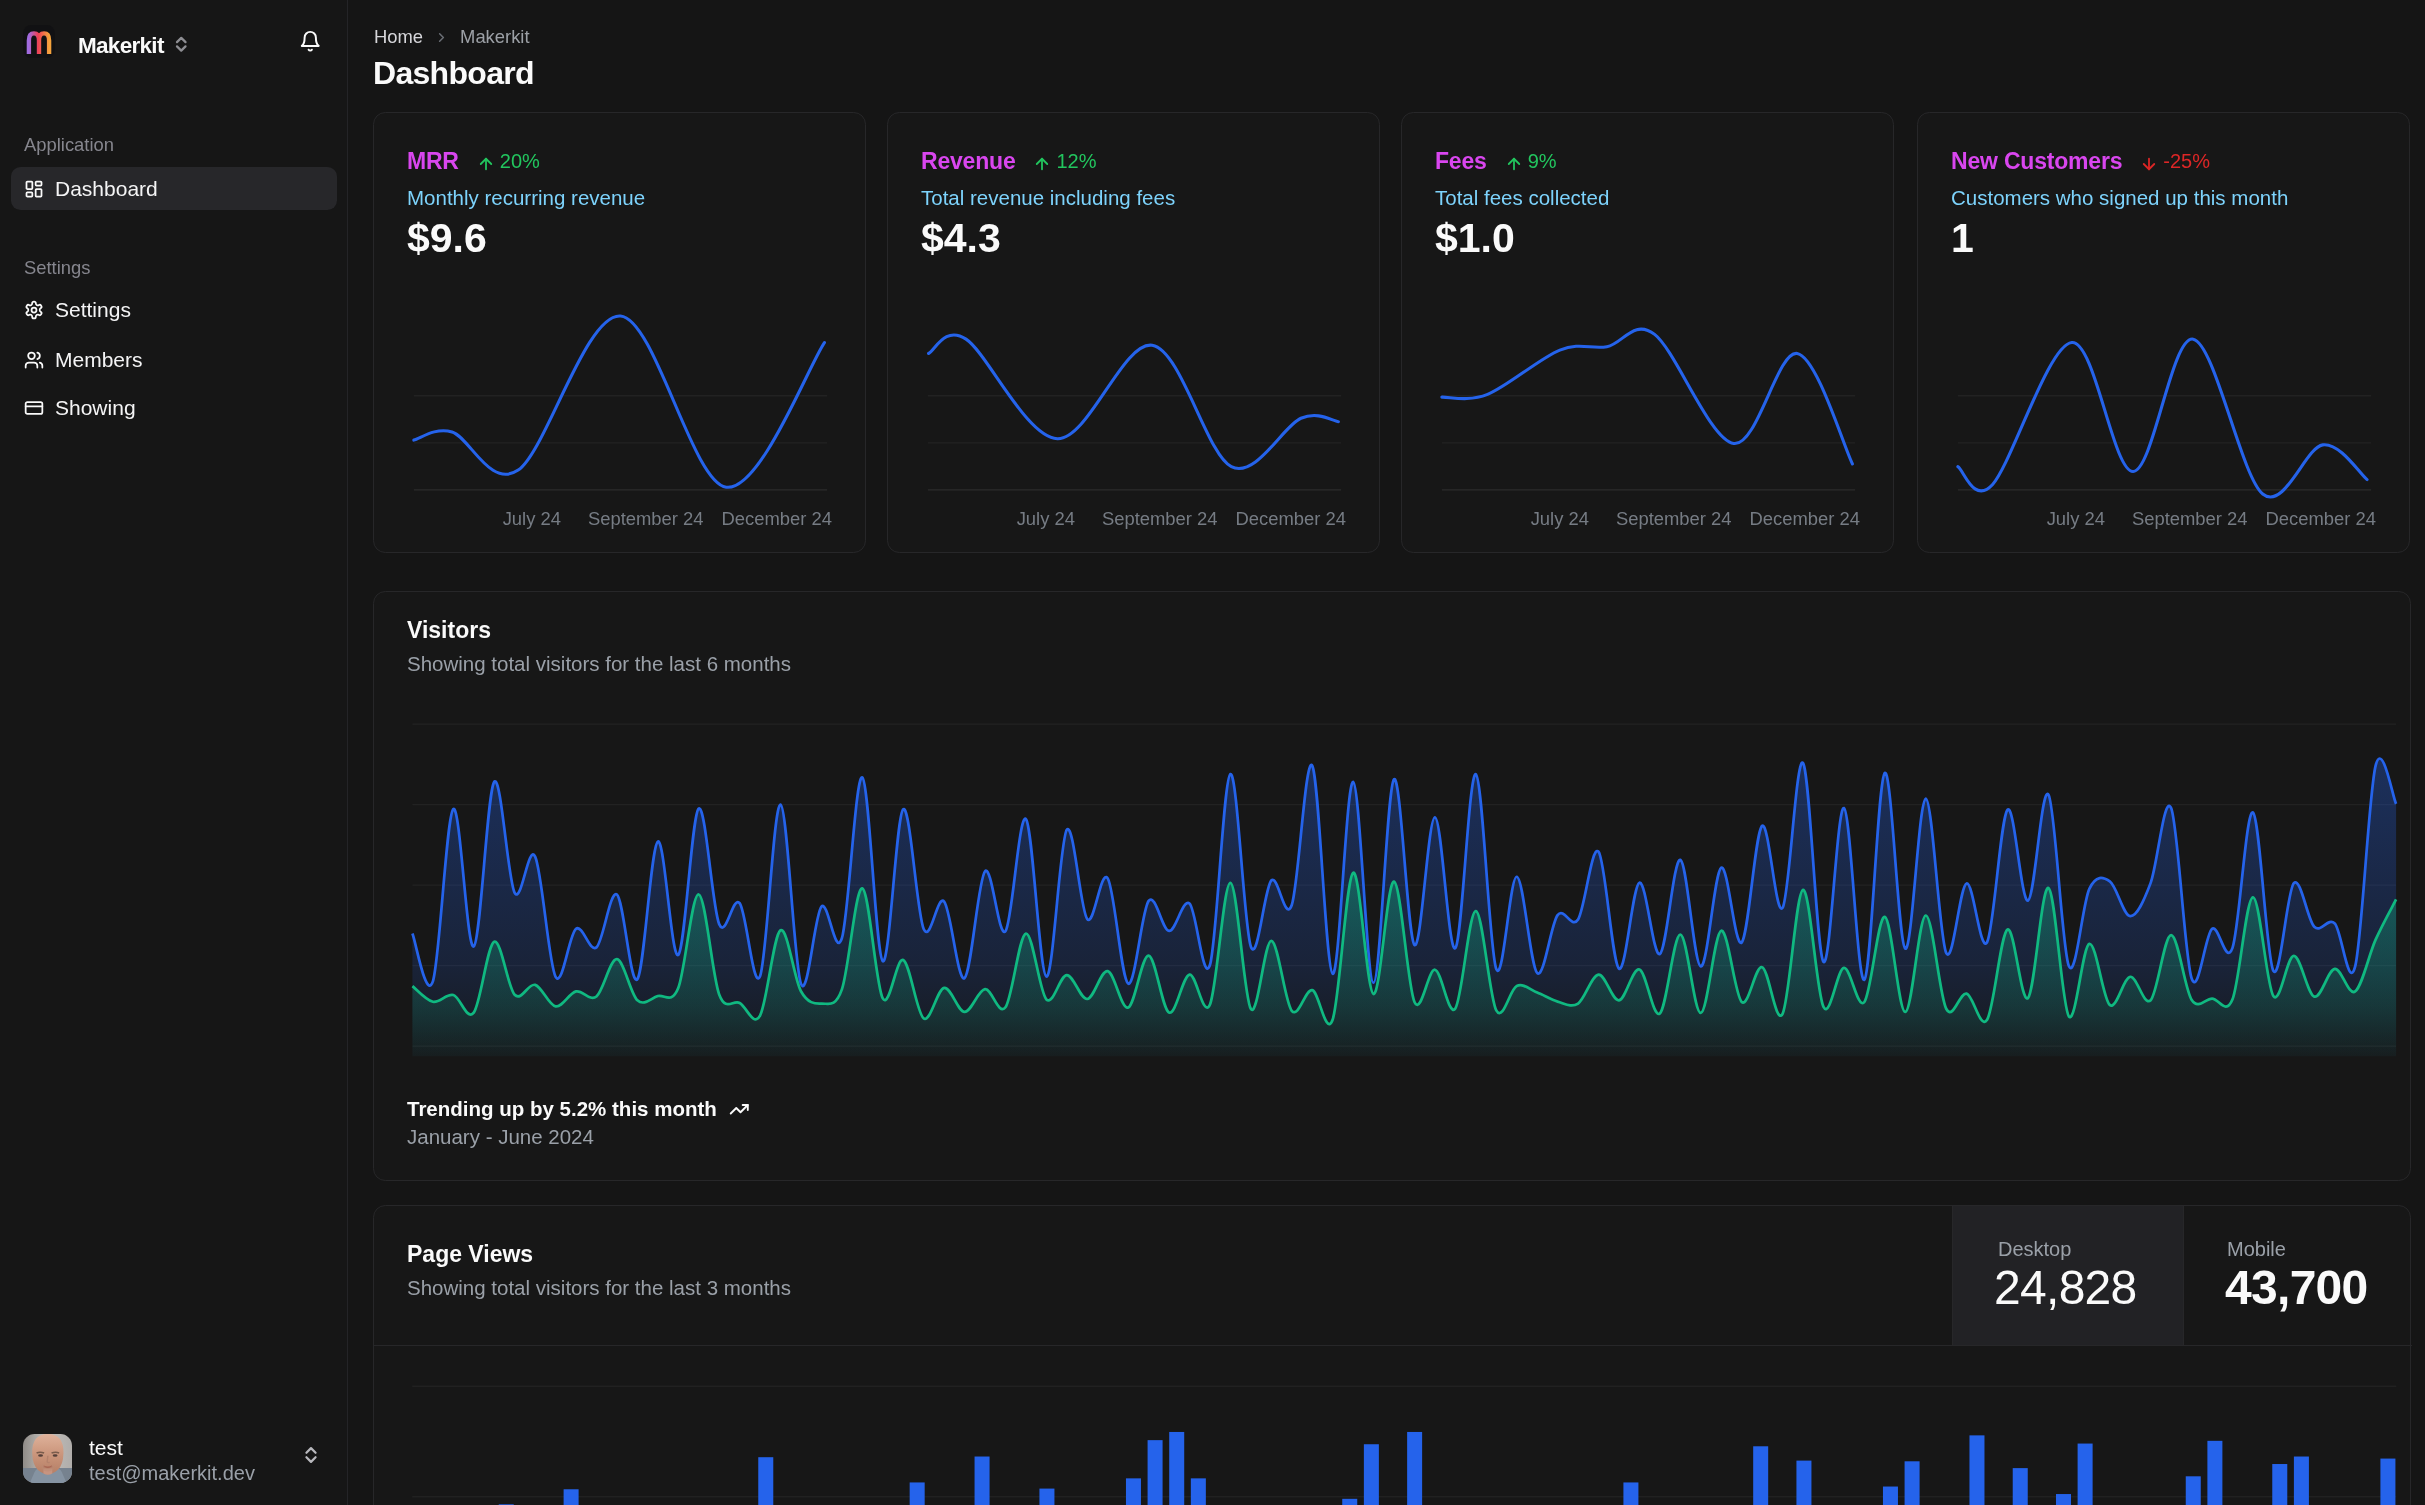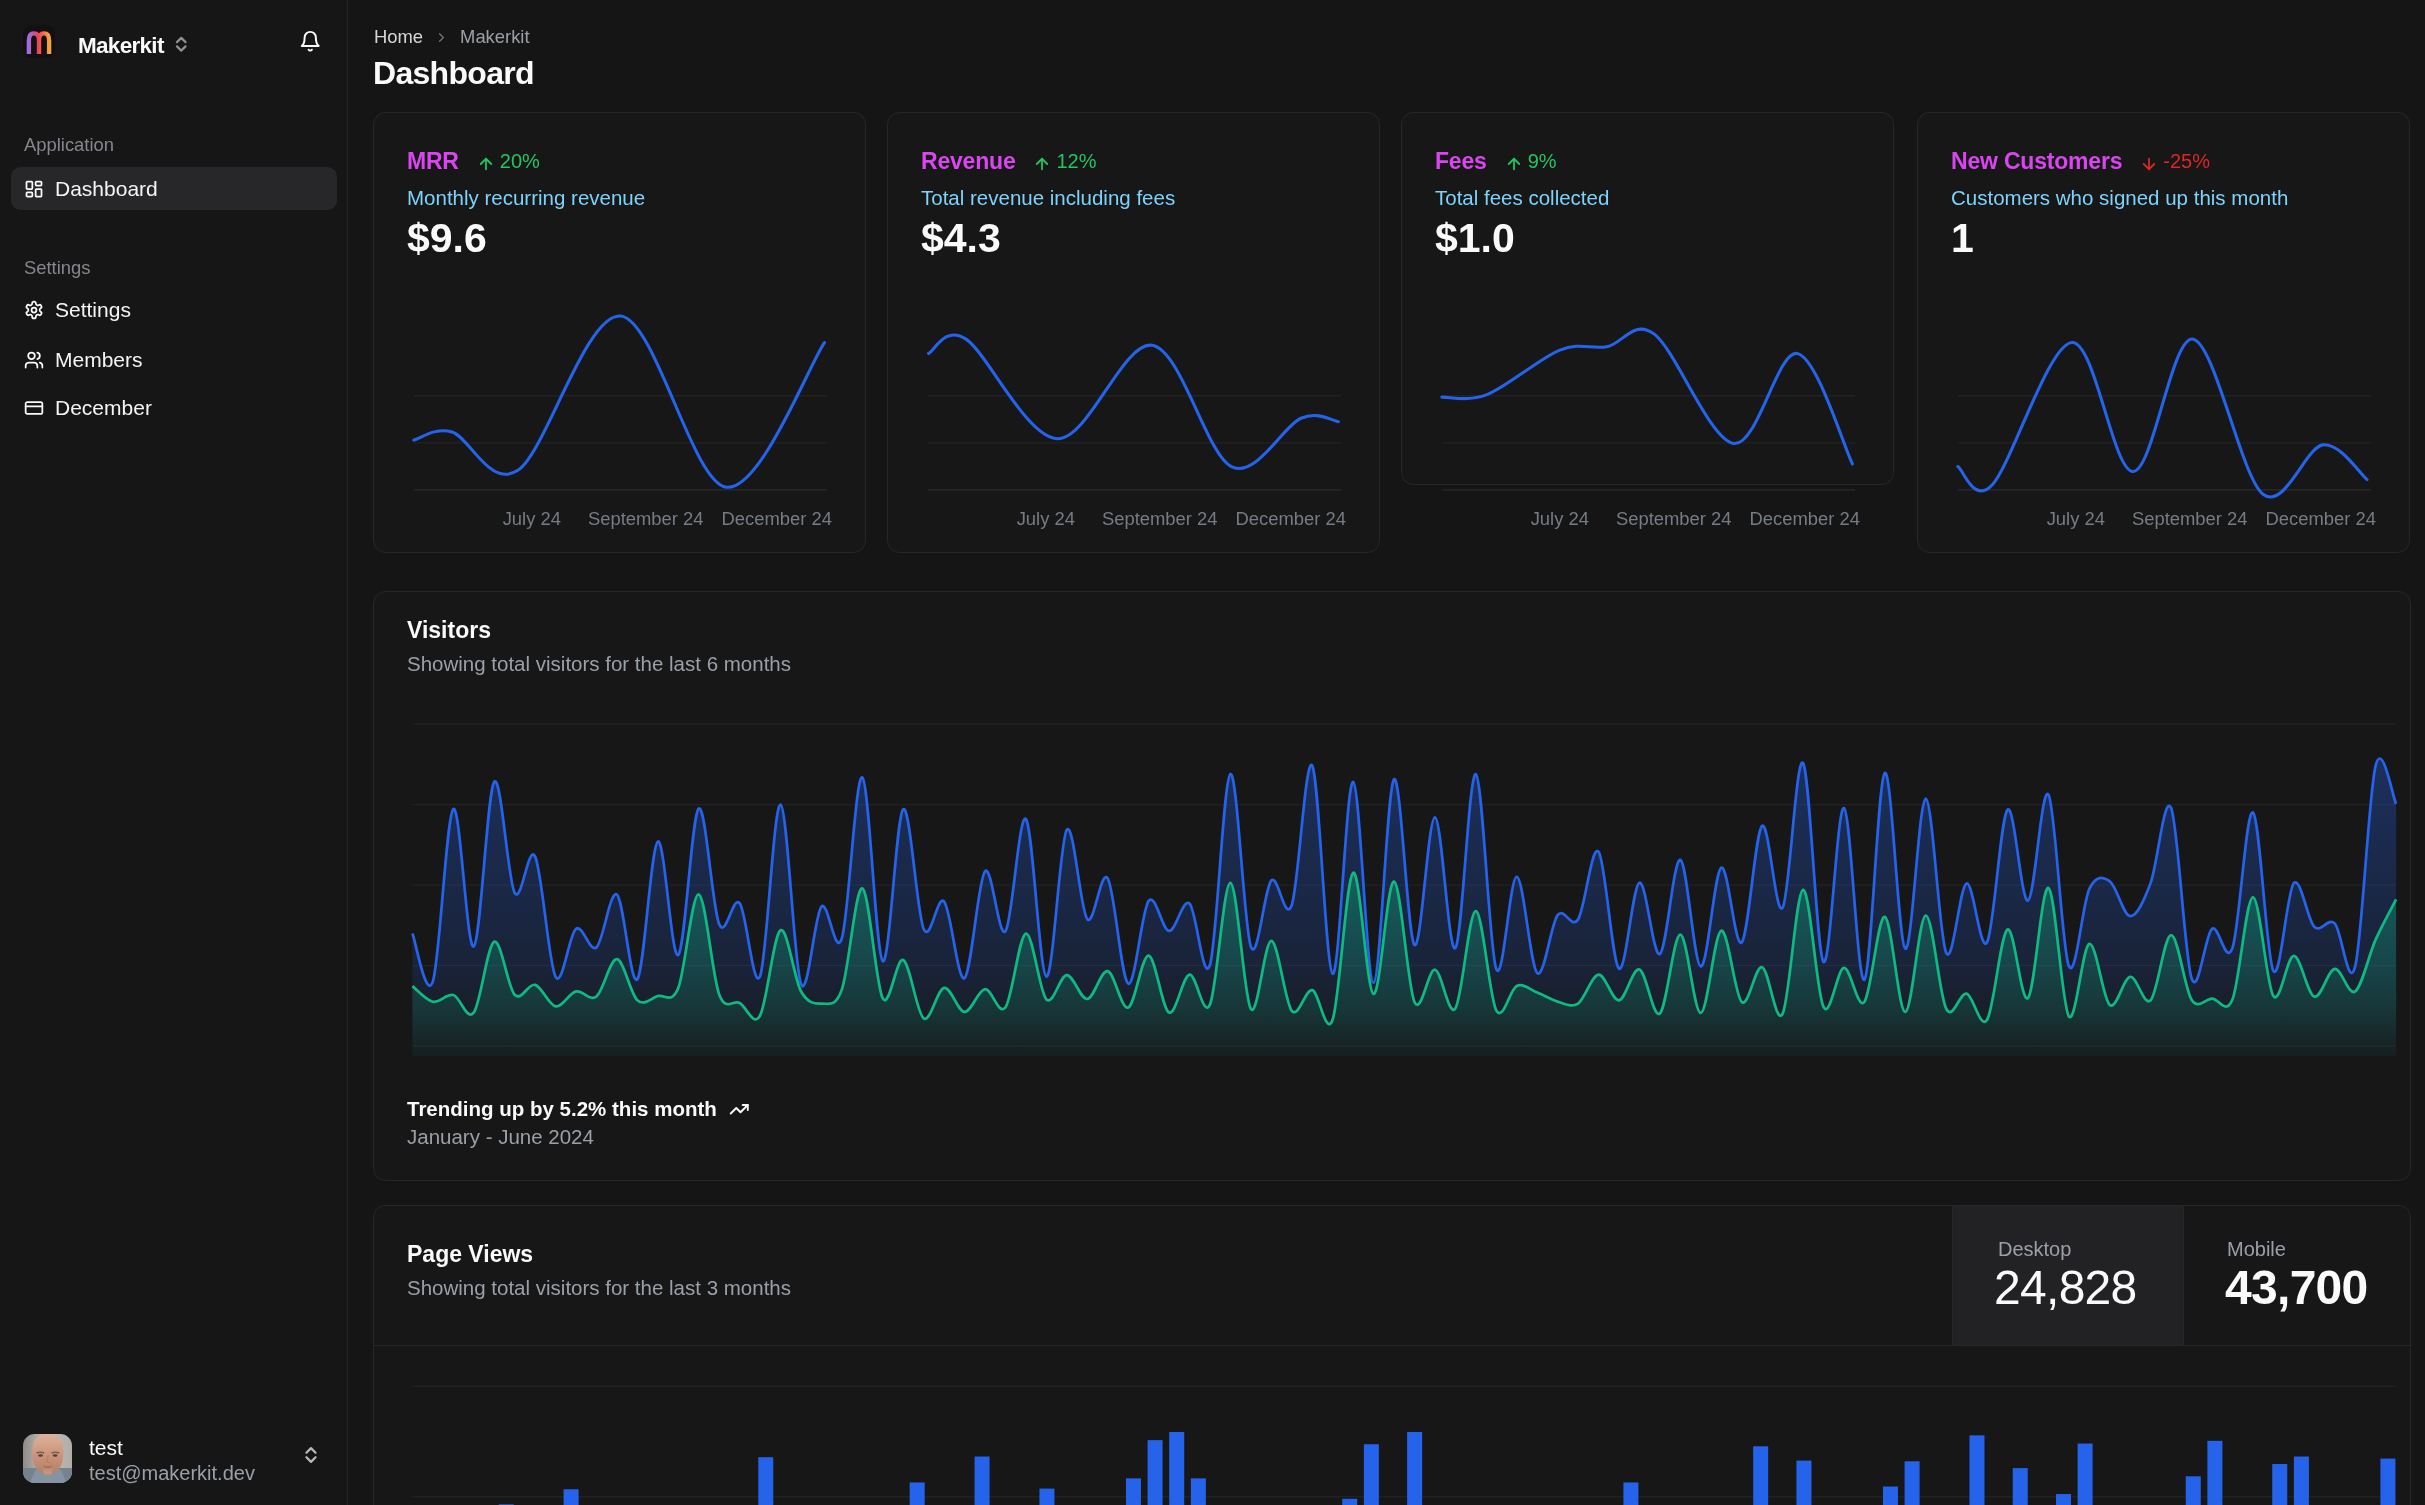--- a/index.html
+++ b/index.html
@@ -71,21 +71,21 @@
         <path d="M22 21v-2a4 4 0 0 0-3-3.87"></path>
         <path d="M16 3.13a4 4 0 0 1 0 7.75"></path>
       </svg>
       <span class="txt">Members</span>
     </div>
   <div class="nav" style="top:386px">
       <svg class="" style="" width="20" height="20" viewBox="0 0 24 24" fill="none" stroke="#fafafa" stroke-width="2.1" stroke-linecap="round" stroke-linejoin="round">
         <rect width="20" height="14" x="2" y="5" rx="2"></rect>
         <line x1="2" x2="22" y1="10" y2="10"></line>
       </svg>
-      <span class="txt">December</span>
+      <span class="txt">Showing</span>
     </div>
 
   <div class="abs" style="left:22.5px;top:1434px"><svg width="49" height="49" viewBox="0 0 72 72">
 <defs>
           <clipPath id="av">
             <rect width="72" height="72" rx="17"></rect>
           </clipPath>
 <linearGradient id="avbg" x1="0" y1="0" x2="1" y2="0">
             <stop offset="0" stop-color="#8f8b87"></stop>
             <stop offset="0.45" stop-color="#c2bfbb"></stop>
@@ -168,21 +168,21 @@
   <svg class="cchart" width="493" height="266" viewBox="0 0 722 390">
       <line x1="58" x2="664" y1="158" y2="158" stroke="rgba(255,255,255,0.05)" stroke-width="2"></line>
       <line x1="58" x2="664" y1="227" y2="227" stroke="rgba(255,255,255,0.05)" stroke-width="2"></line>
       <line x1="58" x2="664" y1="296" y2="296" stroke="rgba(255,255,255,0.09)" stroke-width="2"></line>
     <path d="M59.0,96.0C68.2,92.5 82.5,54.2 114.0,75.0C145.5,95.8 202.5,219.5 248.0,221.0C293.5,222.5 344.5,77.2 387.0,84.0C429.5,90.8 466.7,244.2 503.0,262.0C539.3,279.8 578.8,202.0 605.0,191.0C631.2,180.0 650.8,195.2 660.0,196.0" fill="none" stroke="#2563eb" stroke-width="4.5" stroke-linecap="round"></path>
       <text x="231" y="348" class="axis" text-anchor="middle">July 24</text>
       <text x="398" y="348" class="axis" text-anchor="middle">September 24</text>
       <text x="590" y="348" class="axis" text-anchor="middle">December 24</text>
   </svg>
 </div>
-<div class="card" style="left:1401px;top:112px;width:493px;height:373px">
+<div class="card" style="left:1401px;top:112px;width:493px;height:441px">
   <div class="ctitle">
       <span class="t">Fees</span>
       <span class="trend" style="color:#22c55e">
         <svg class="" style="position:relative;top:2px" width="18" height="18" viewBox="0 0 24 24" fill="none" stroke="#22c55e" stroke-width="2.4" stroke-linecap="round" stroke-linejoin="round">
           <path d="m5 12 7-7 7 7"></path>
           <path d="M12 19V5"></path>
         </svg>
         <span>9%</span>
       </span>
     </div>

